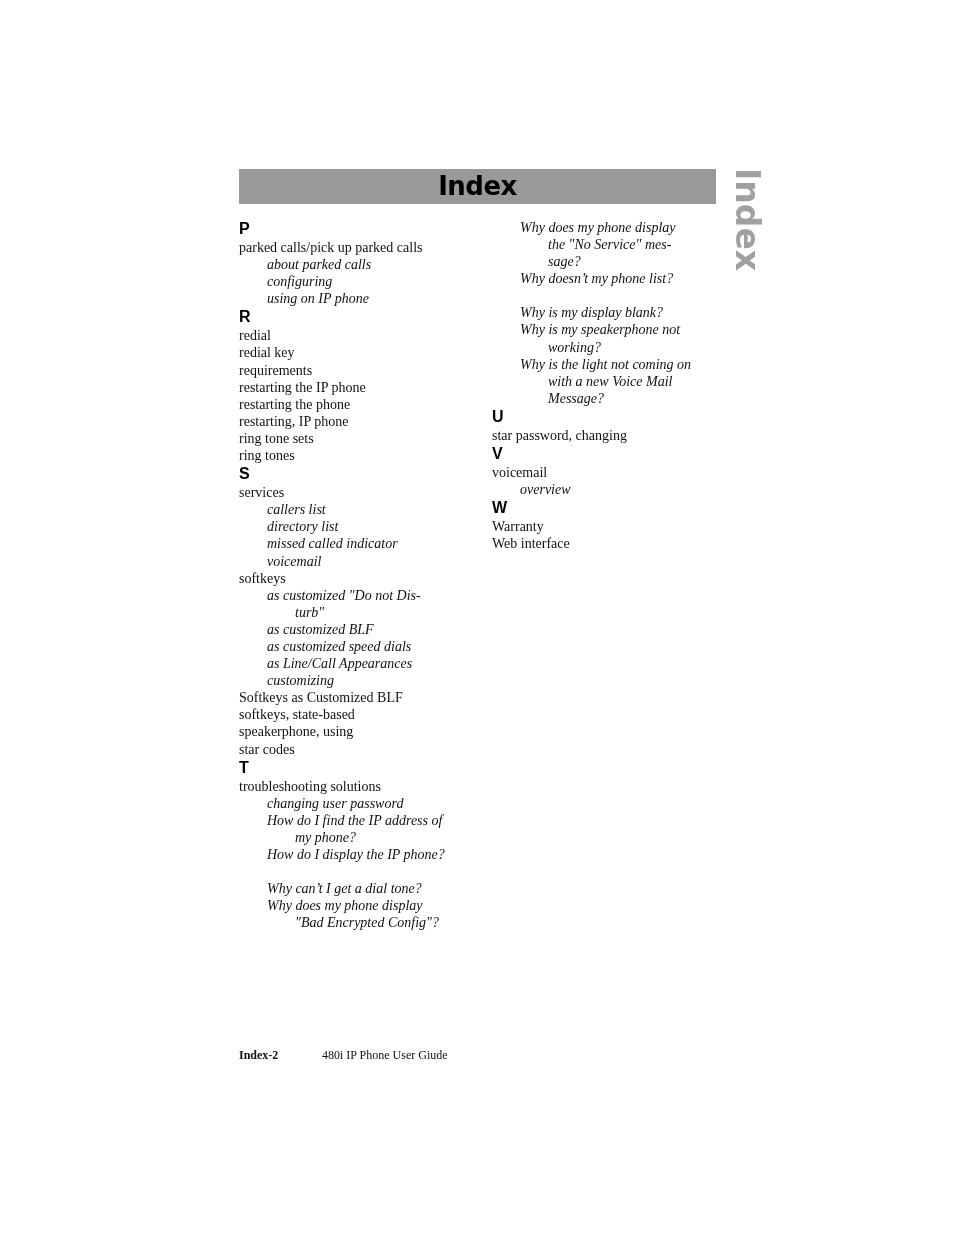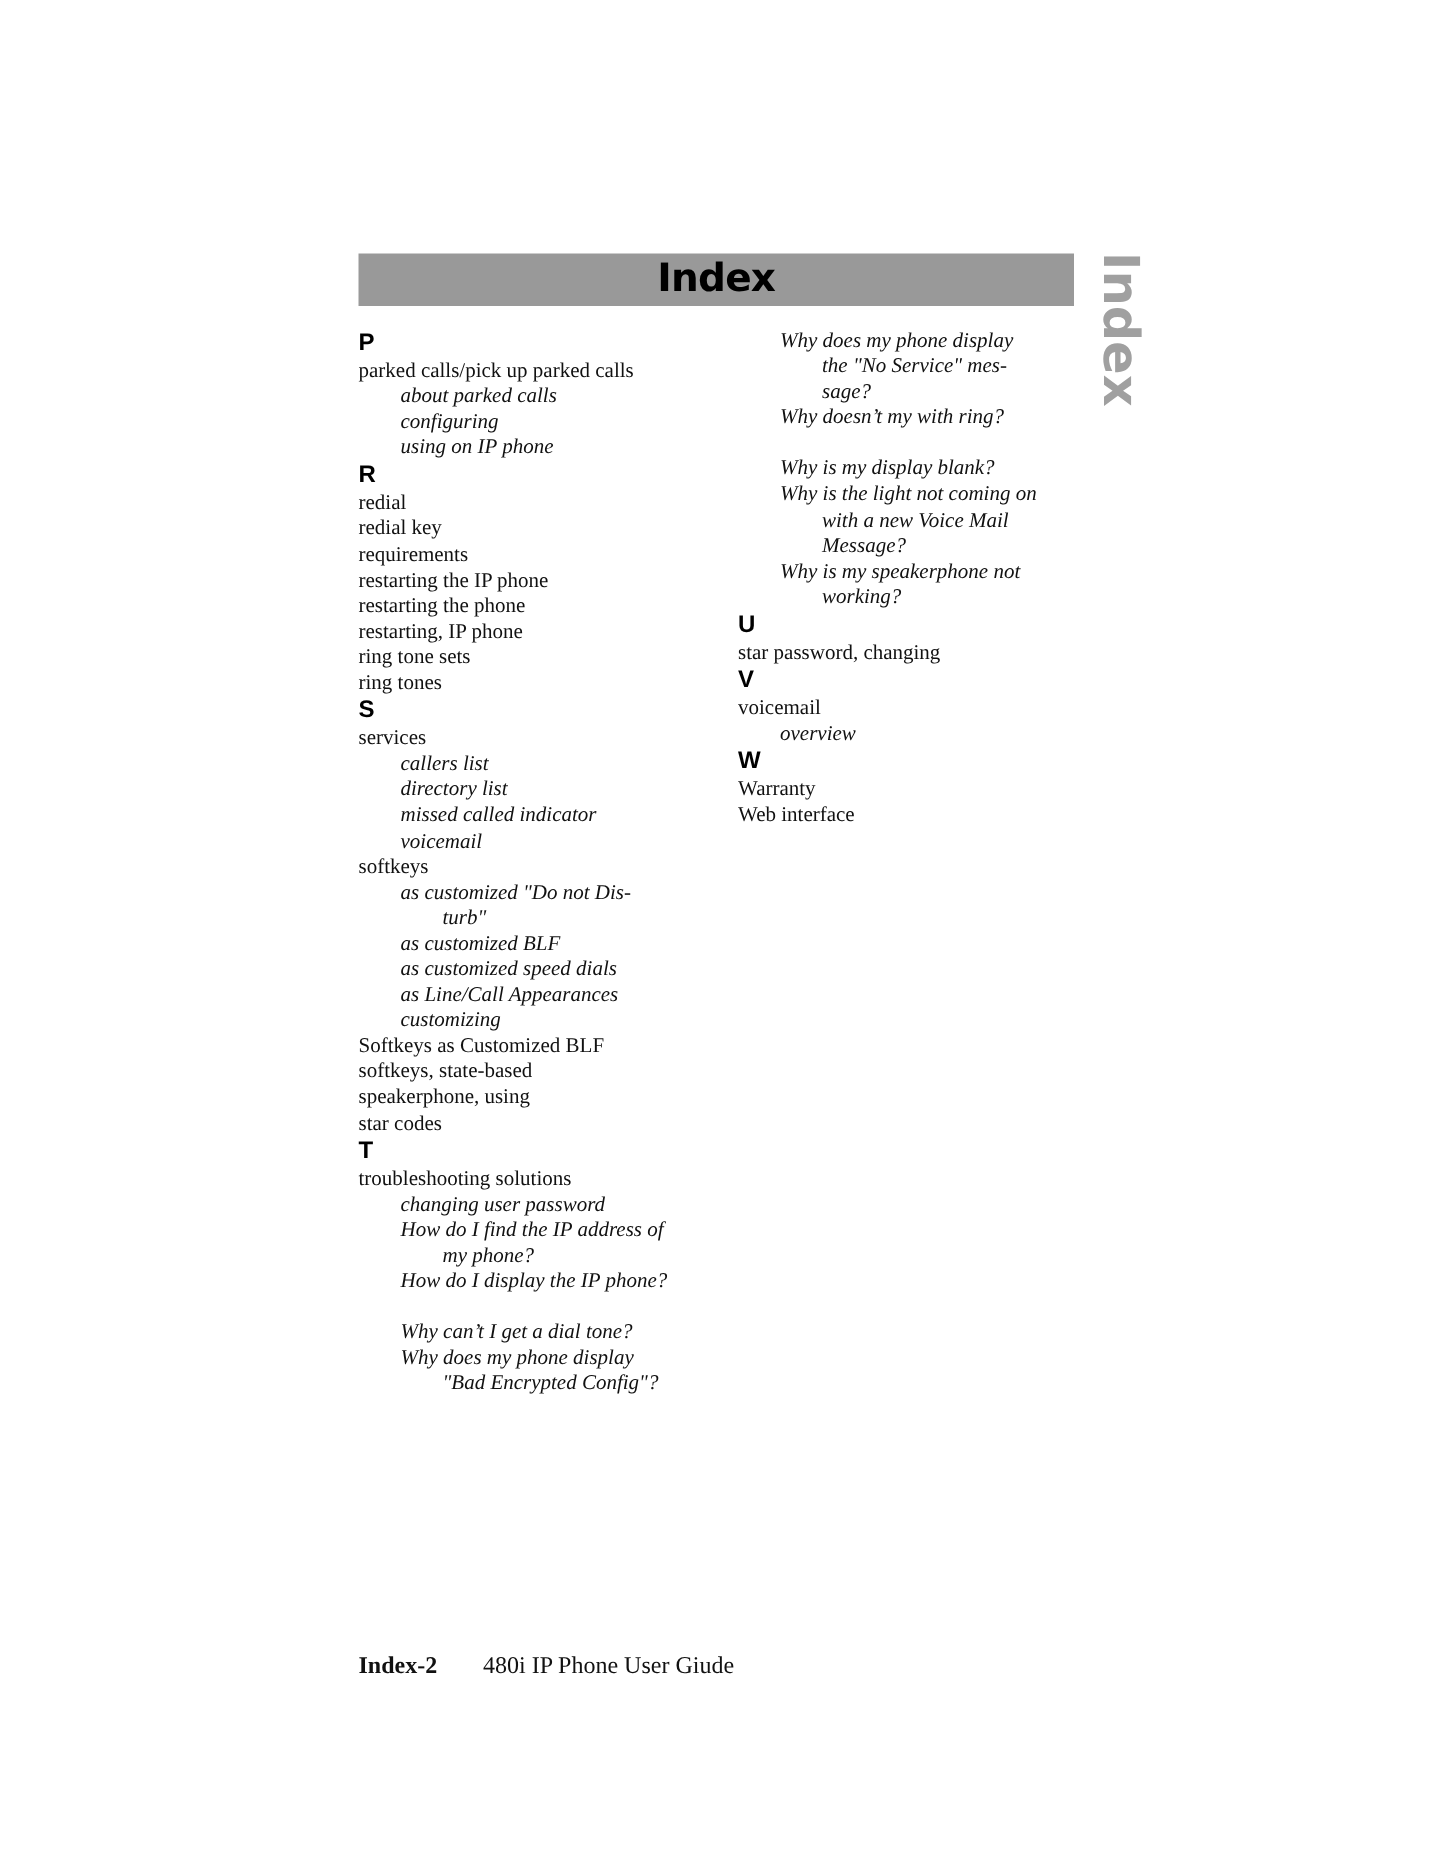--- a/index.html
+++ b/index.html
@@ -85,22 +85,22 @@
     .entry.l1 { padding-left: 28px; font-style: italic; }
     .entry .wrap {
       display: block;
       padding-left: 28px;
     }
     .entry.gap-after { margin-bottom: 17px; }
 
     .footer {
       position: absolute;
       left: 239px;
-      top: 1102px;
-      font-size: 16px;
+      top: 1046px;
+      font-size: 12px;
       line-height: 18px;
       white-space: nowrap;
     }
     .footer .page-num {
       font-family: "Liberation Serif", "DejaVu Serif", serif;
       font-weight: bold;
       display: inline-block;
       width: 83px;
     }
   </style>
@@ -151,24 +151,24 @@
       <div class="letter">T</div>
       <div class="entry l0"><span>troubleshooting solutions</span></div>
       <div class="entry l1"><span>changing user password</span></div>
       <div class="entry l1"><span>How do I find the IP address of</span><span class="wrap">my phone?</span></div>
       <div class="entry l1 gap-after"><span>How do I display the IP phone?</span></div>
       <div class="entry l1"><span>Why can’t I get a dial tone?</span></div>
       <div class="entry l1"><span>Why does my phone display</span><span class="wrap">"Bad Encrypted Config"?</span></div>
     </div>
   <div class="col right" id="col-right">
       <div class="entry l1"><span>Why does my phone display</span><span class="wrap">the "No Service" mes-</span><span class="wrap">sage?</span></div>
-      <div class="entry l1 gap-after"><span>Why doesn’t my with ring?</span></div>
+      <div class="entry l1 gap-after"><span>Why doesn’t my phone list?</span></div>
       <div class="entry l1"><span>Why is my display blank?</span></div>
+      <div class="entry l1"><span>Why is my speakerphone not</span><span class="wrap">working?</span></div>
       <div class="entry l1"><span>Why is the light not coming on</span><span class="wrap">with a new Voice Mail</span><span class="wrap">Message?</span></div>
-      <div class="entry l1"><span>Why is my speakerphone not</span><span class="wrap">working?</span></div>
       <div class="letter">U</div>
       <div class="entry l0"><span>star password, changing</span></div>
       <div class="letter">V</div>
       <div class="entry l0"><span>voicemail</span></div>
       <div class="entry l1"><span>overview</span></div>
       <div class="letter">W</div>
       <div class="entry l0"><span>Warranty</span></div>
       <div class="entry l0"><span>Web interface</span></div>
     </div>
 

